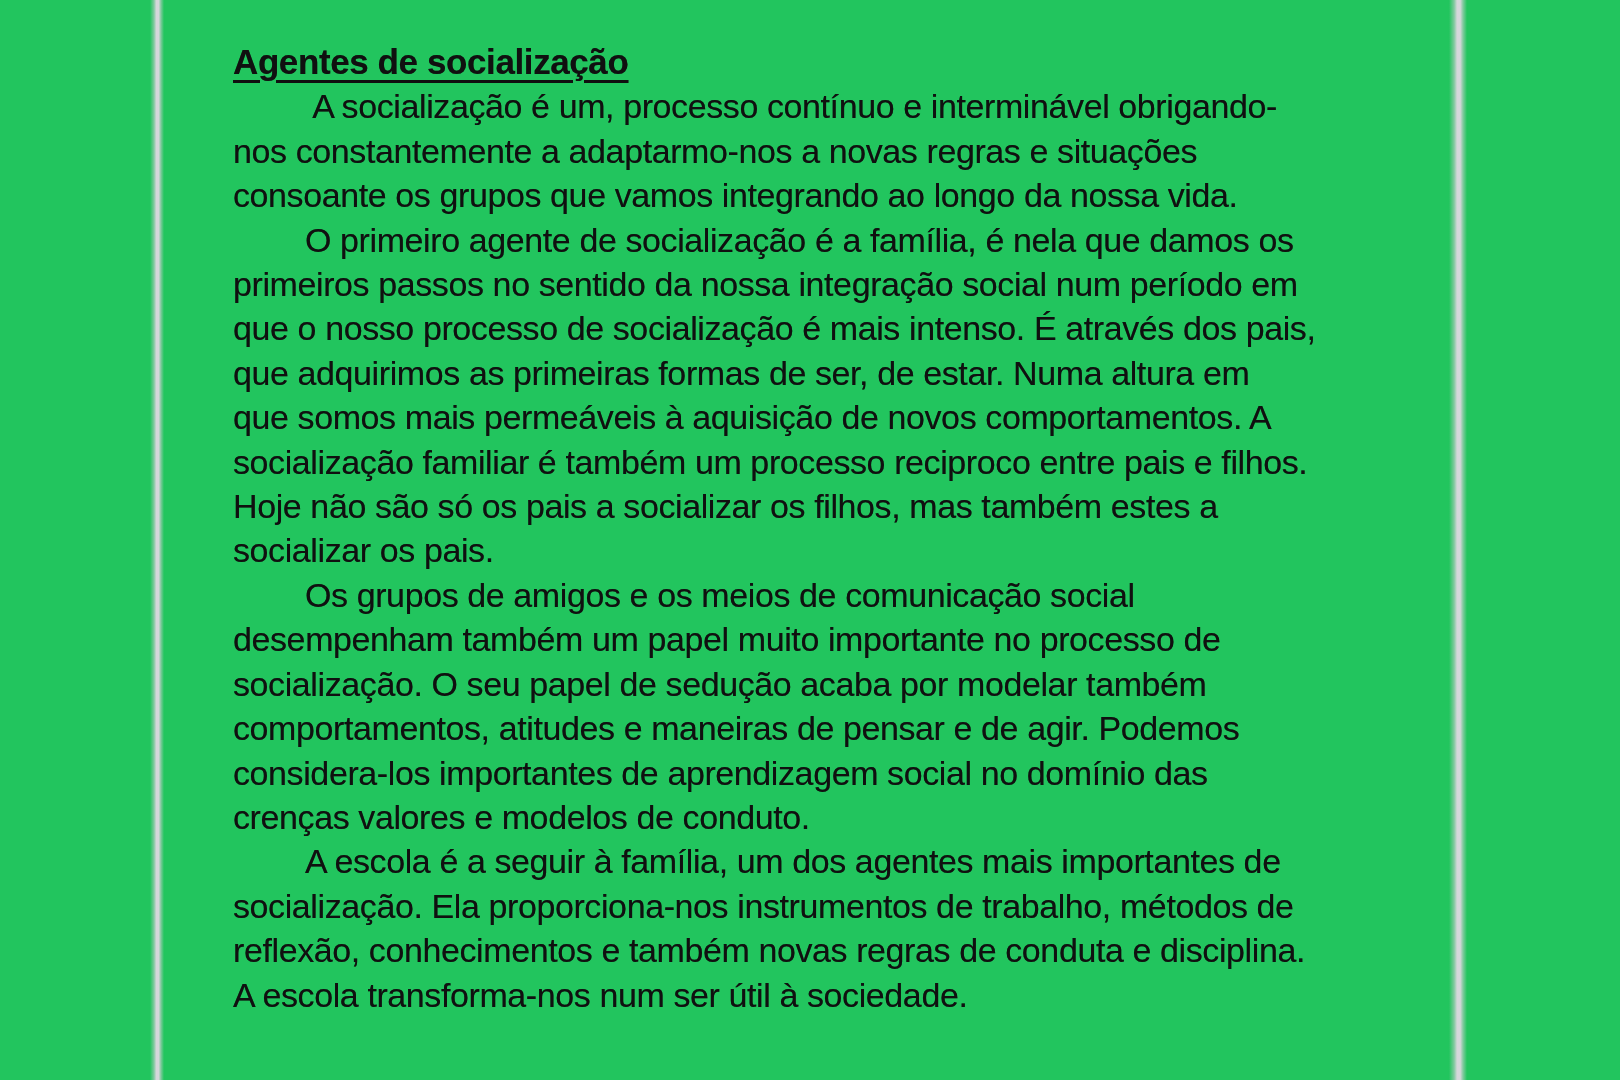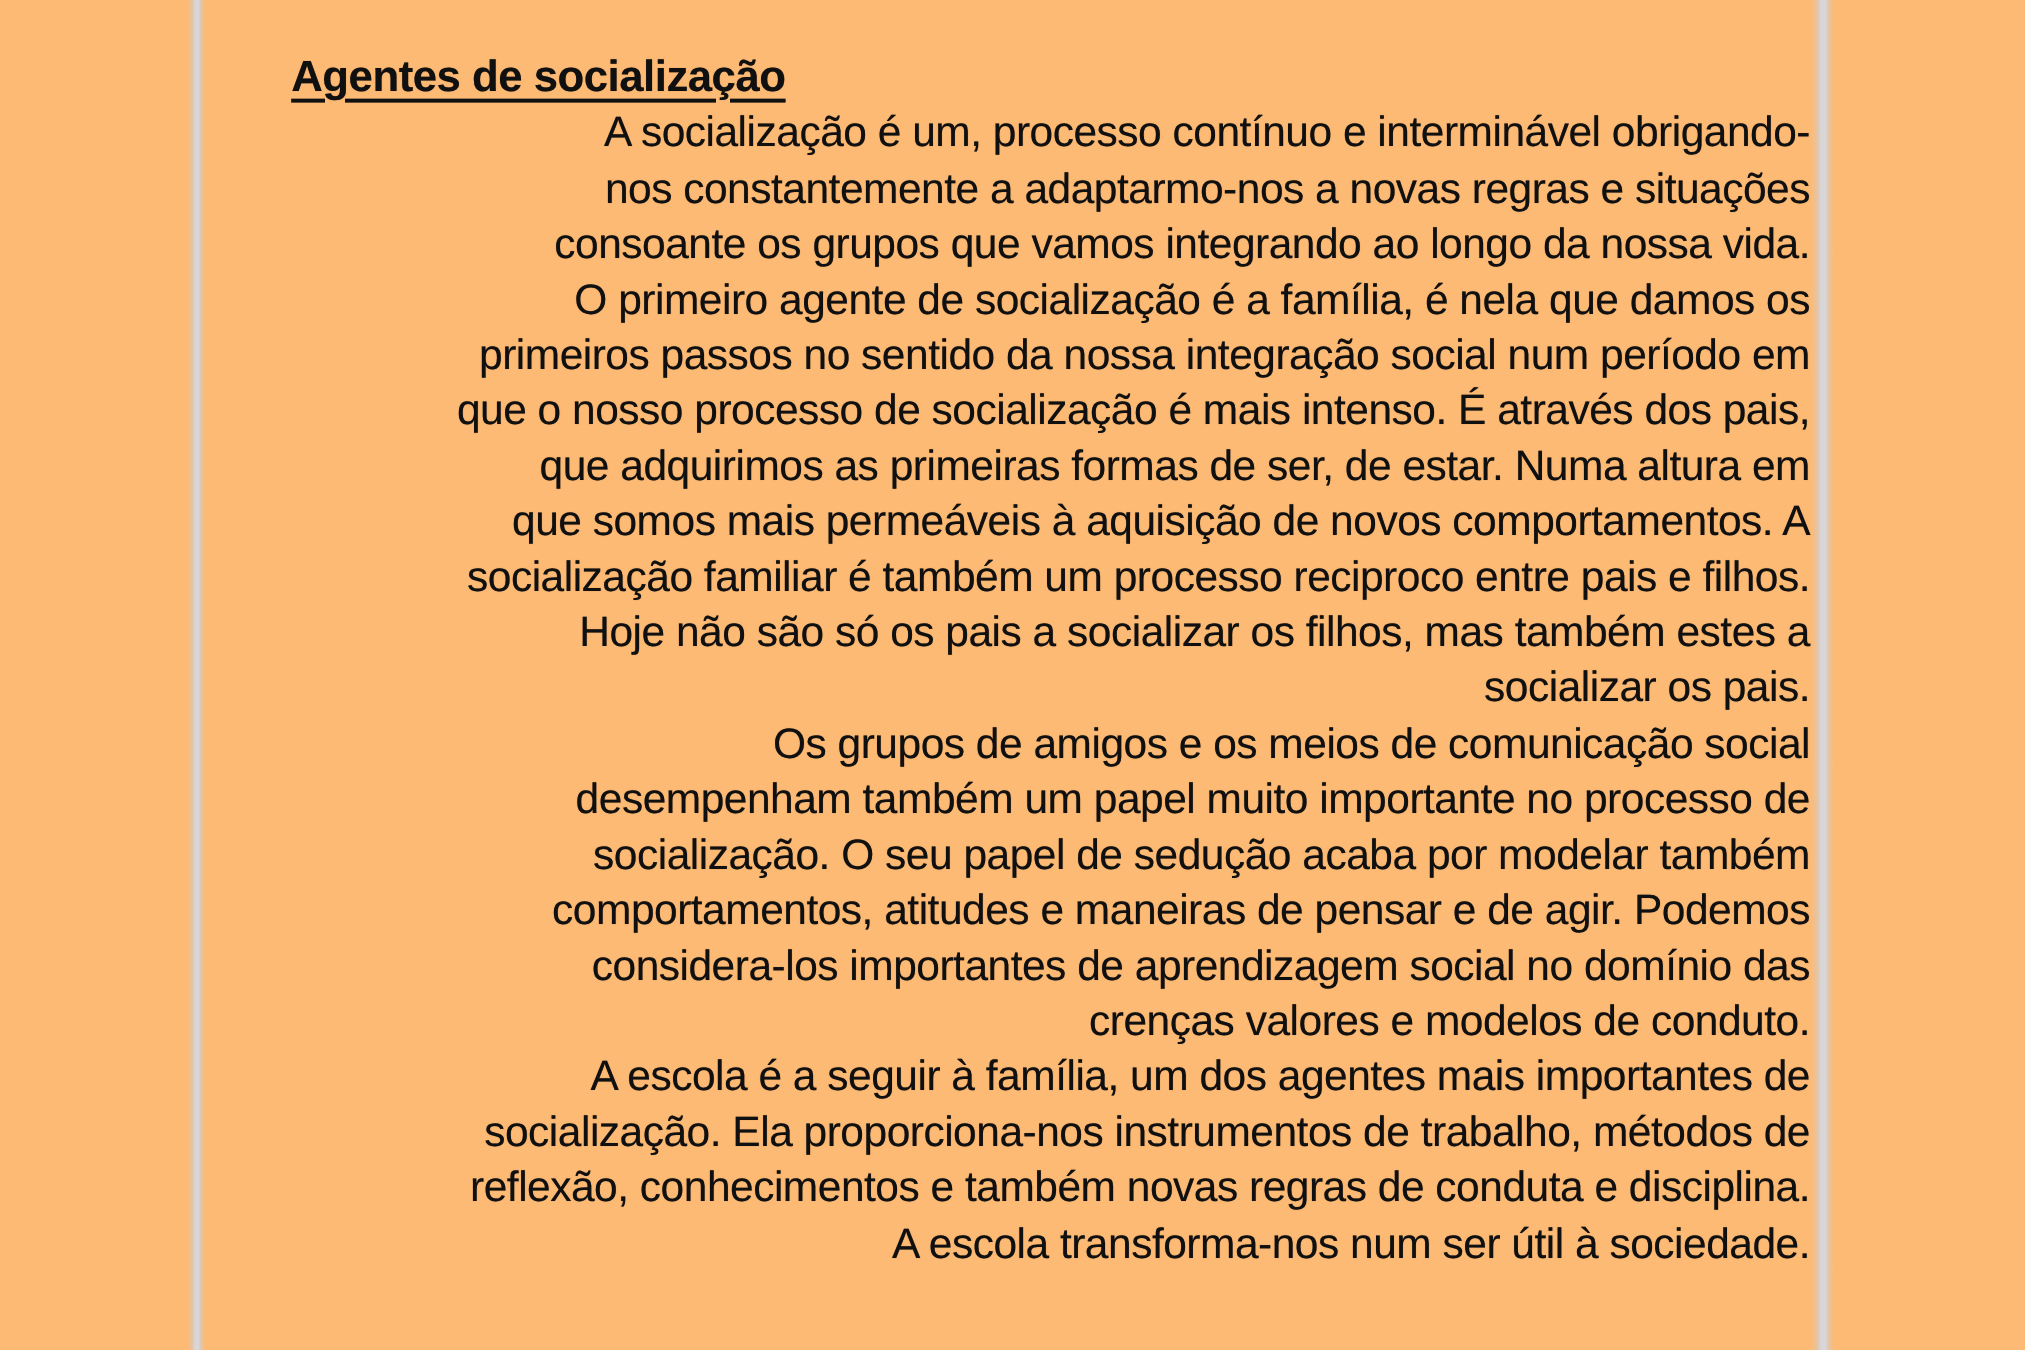--- a/index.html
+++ b/index.html
@@ -10,21 +10,21 @@
     width: 1620px;
     height: 1080px;
     position: relative;
     overflow: hidden;
     background: #ffffff;
     font-family: "Liberation Sans", sans-serif;
   }
   .viewer {
     position: absolute;
     inset: 0;
-    background: #fdba74;
+    background: #22c55e;
     padding-left: 40px;
   }
   .page-edge {
     position: absolute;
     top: 0;
     bottom: 0;
     width: 14px;
     background: linear-gradient(90deg,
       rgba(200,200,204,0) 0%,
       rgba(205,205,210,0.55) 28%,
@@ -51,21 +51,20 @@
     font-size: 35px;
     text-decoration: underline;
     text-decoration-thickness: 3px;
     text-underline-offset: 6px;
     white-space: pre;
   }
   .doc-paragraph {
     margin: 0;
     white-space: pre;
     text-indent: 72px;
-    text-align: right;
   }
 </style>
 </head>
 <body>
 
 <div class="viewer">
   <div class="page-edge left"></div>
   <div class="page-edge right"></div>
 
   <div class="doc-content">

